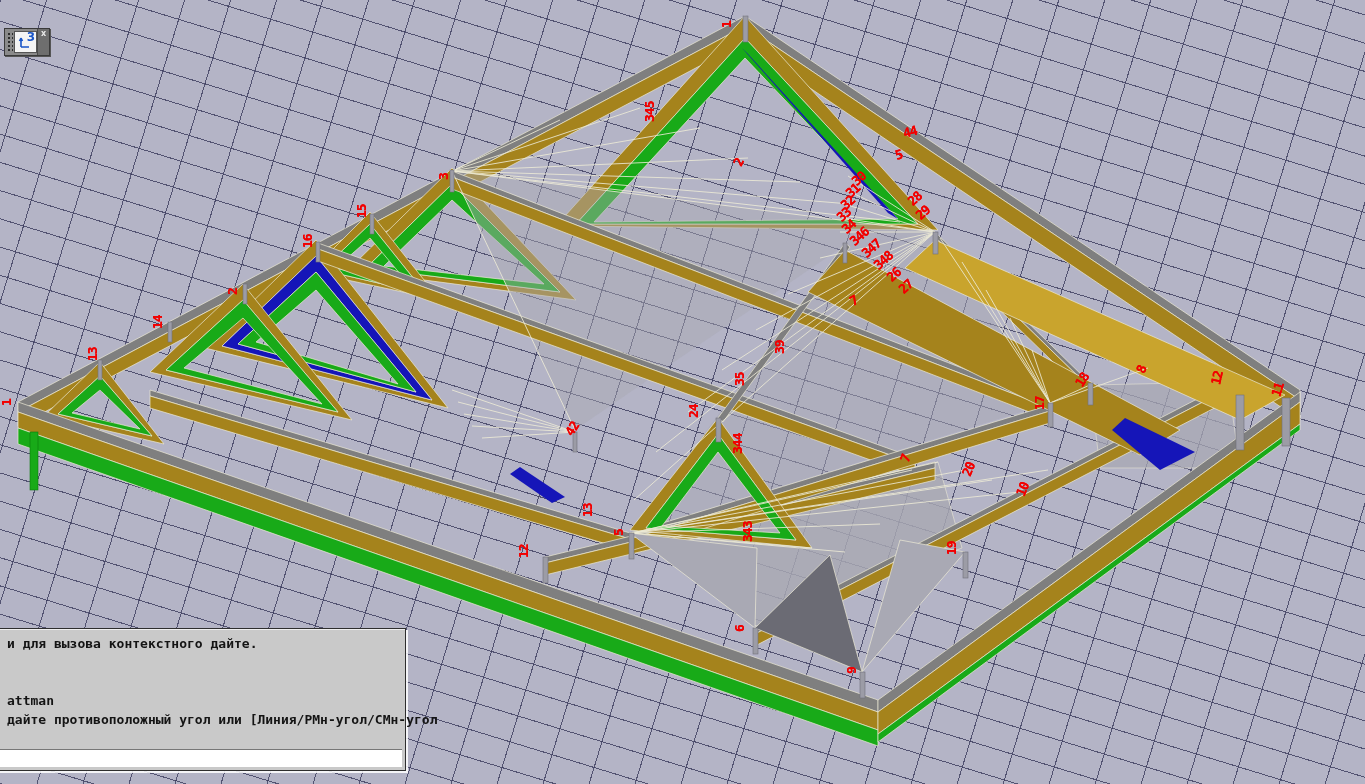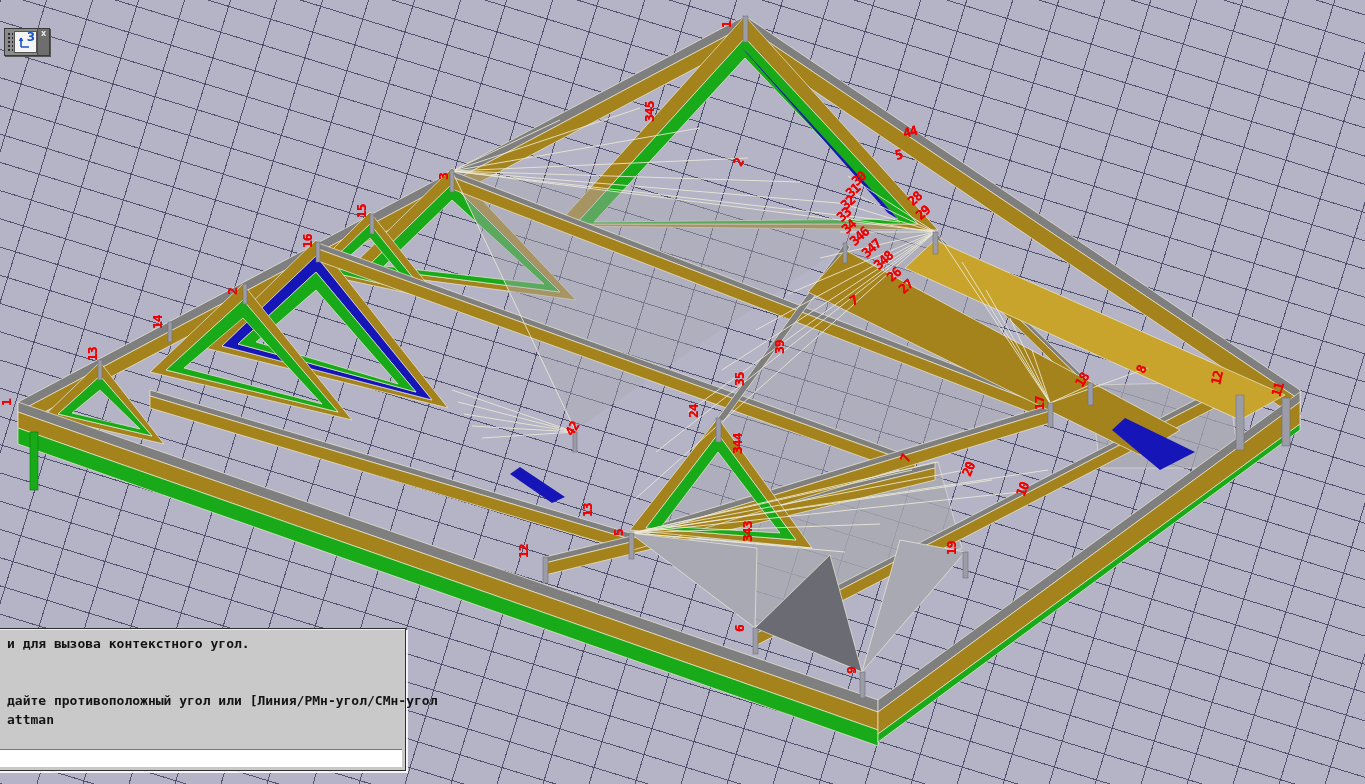--- a/index.html
+++ b/index.html
@@ -225,23 +225,23 @@
         <svg width="16" height="16" viewBox="0 0 16 16">
           <path d="M3,13 L3,4 M3,13 L11,13 M3,4 L1.5,7 M3,4 L4.5,7" stroke="#1a56c8" stroke-width="1.6" fill="none"></path>
         </svg>
         <span class="num">3</span>
       </div>
       <div class="close">x</div>
     </div>
 
     <div id="cmdwin">
       <div id="cmdlines">
-          <div class="cline">и для вызова контекстного угол.</div>
+          <div class="cline">и для вызова контекстного дайте.</div>
           <div class="cline"></div>
           <div class="cline"></div>
+          <div class="cline">attman</div>
           <div class="cline">дайте противоположный угол или [Линия/РМн-угол/СМн-угол</div>
-          <div class="cline">attman</div>
         </div>
       <div id="cmdinput"></div>
     </div>
 
   </div>
 </div>
 
 </body></html>

